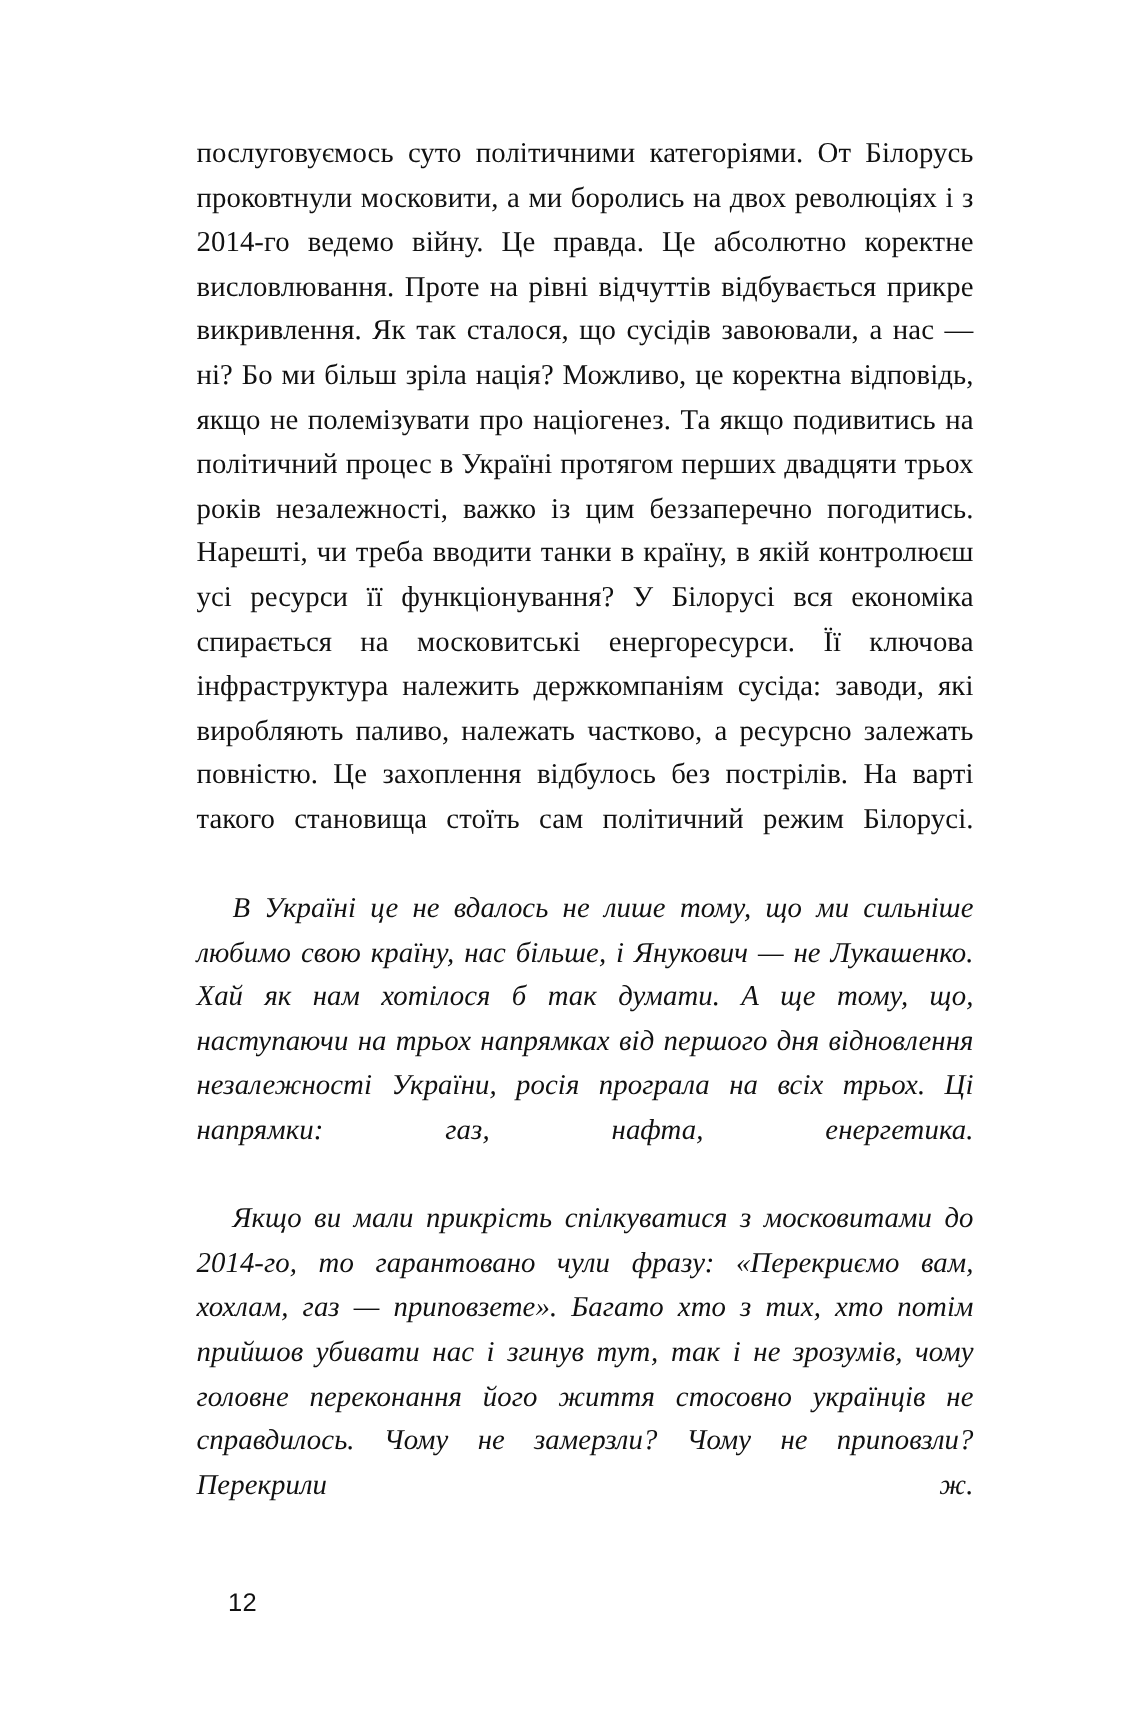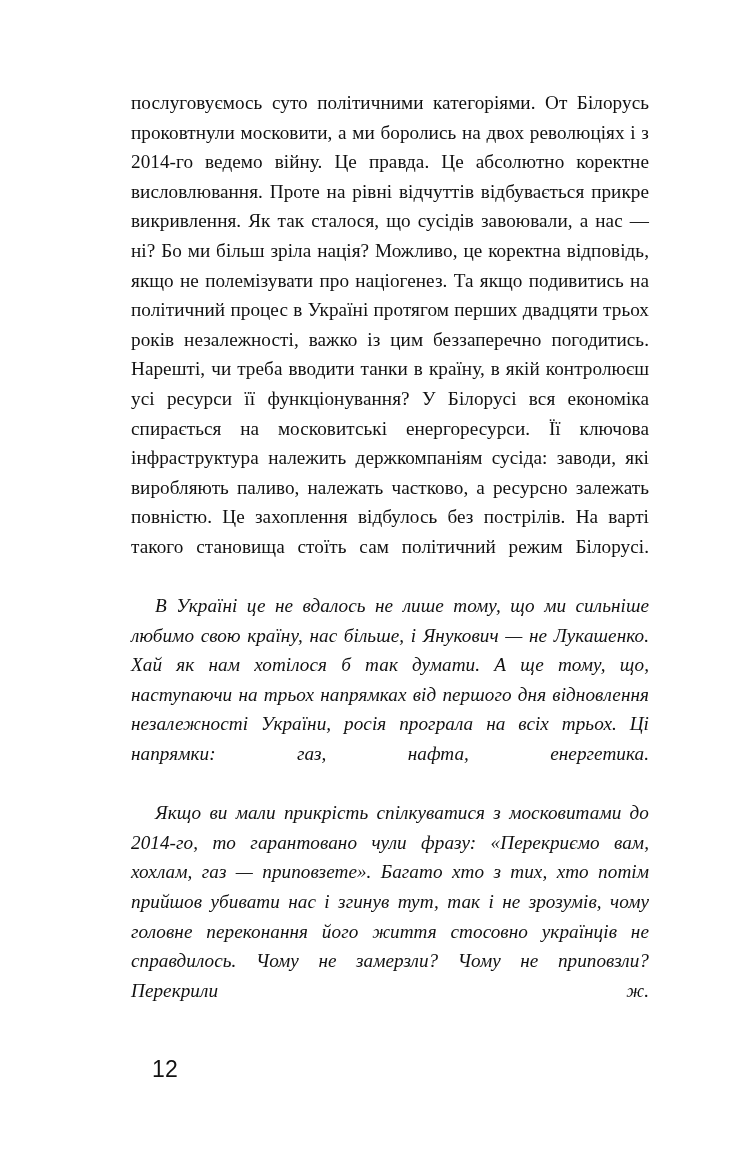--- a/index.html
+++ b/index.html
@@ -46,21 +46,21 @@
     width: 100%;
   }
   .para.no-stretch:after {
     display: none;
   }
   .folio {
     position: absolute;
     left: 152px;
     top: 1059px;
     font-family: "Liberation Sans", "DejaVu Sans", sans-serif;
-    font-size: 23px;
+    font-size: 17px;
     line-height: 20px;
     color: #111111;
     font-weight: 400;
     letter-spacing: 0.2px;
   }
 </style>
 </head>
 <body>
 
 <div class="page">

